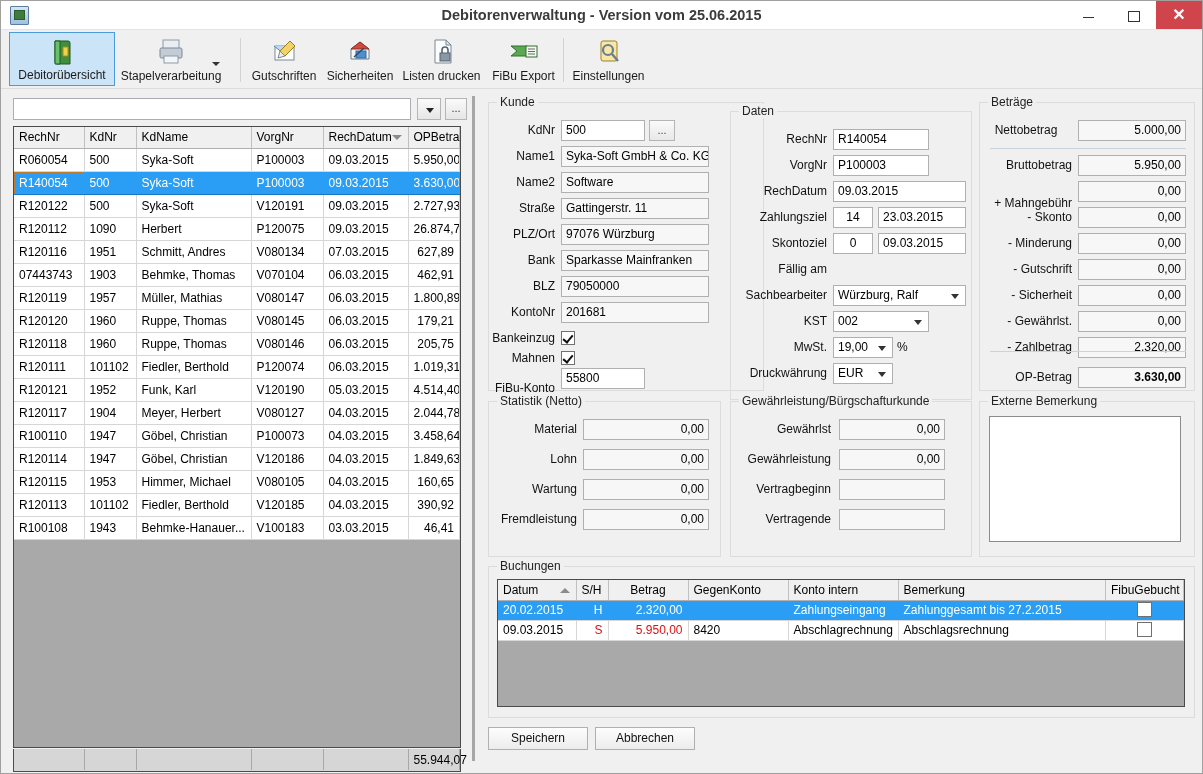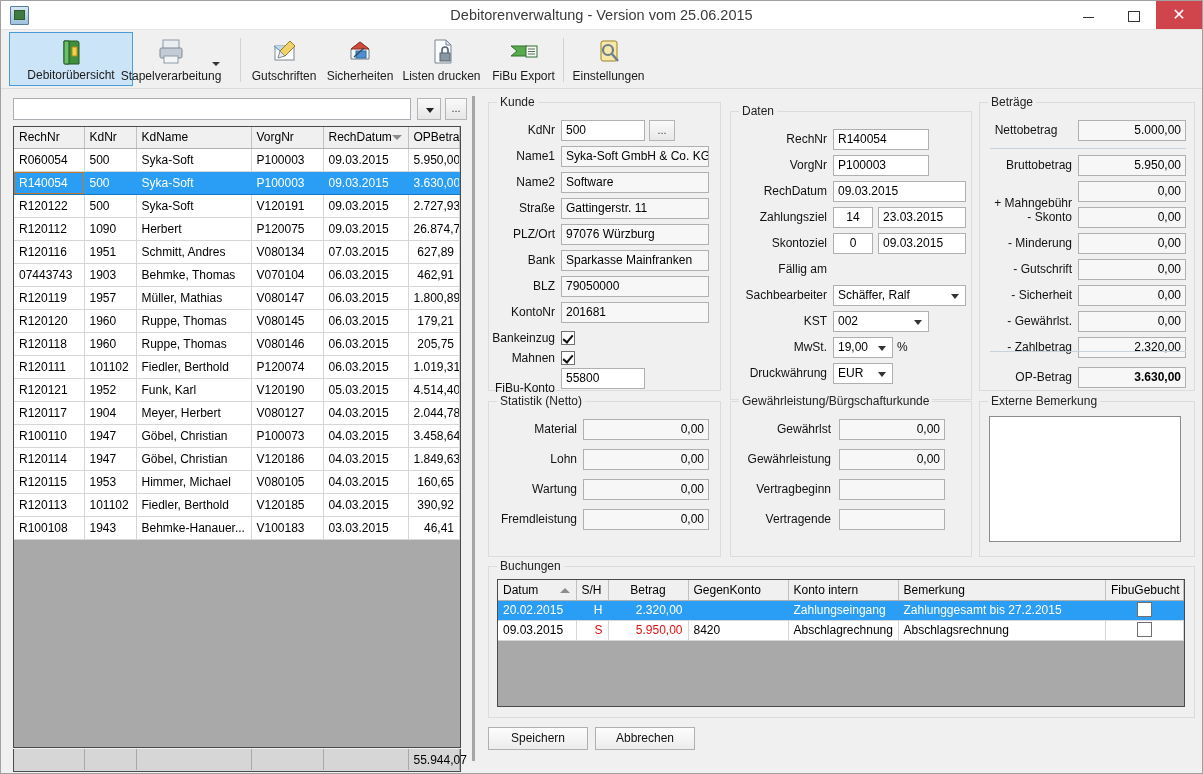--- a/index.html
+++ b/index.html
@@ -10,21 +10,21 @@
     font-size:12px;
     color:#000;
     overflow:hidden;
     -webkit-font-smoothing:antialiased;
   }
   #app{position:relative;width:1203px;height:774px;box-sizing:border-box;
        border:1px solid #a0a0a0;background:#f0f0f0;}
 
   
   .titlebar{position:absolute;left:0;top:0;width:1201px;height:28px;background:#ffffff;
-            border-bottom:1px solid #e4e4e4;}
+            border-bottom:1px solid #e4e4e4;font-weight:bold;}
   .title-icon{position:absolute;left:9px;top:5px;width:17px;height:17px;
               background:linear-gradient(#d8e6f2,#9fc1dd);border:1px solid #5b7ea0;border-radius:1px;}
   .title-icon:after{content:"";position:absolute;left:3px;top:3px;width:9px;height:8px;
                     background:#3f7a3f;border:1px solid #2e5c2e;}
   .title-text{position:absolute;left:0;top:0;width:1201px;height:28px;line-height:28px;
               text-align:center;font-size:14.5px;color:#3b3b3b;}
   .winbtn{position:absolute;top:0;height:28px;width:45px;cursor:default;}
   .winbtn span{display:block;width:100%;height:100%;position:relative;}
   .btn-min{right:91px;}
   .btn-min span:after{content:"";position:absolute;left:17px;top:16px;width:11px;height:1px;background:#333;}
@@ -134,21 +134,21 @@
       </div>
     <div class="winbtn btn-max">
         <span></span>
       </div>
     <div class="winbtn btn-close">
         <span>✕</span>
       </div>
   </div>
 
   <div class="toolbar">
-    <div class="tbtn active" style="left:8px;width:124px;">
+    <div class="tbtn active" style="left:8px;width:106px;">
       <span class="ico">
         <svg width="32" height="30" viewBox="0 0 32 30">
           <path d="M9 3h13a2 2 0 0 1 2 2v21H11a2 2 0 0 1-2-2z" fill="#3f8f3f" stroke="#1f5a1f"></path>
           <path d="M9 3h5v23H9z" fill="#6abf6a" stroke="#1f5a1f"></path>
           <path d="M17 9h5v9h-5z" fill="#f2d24a" stroke="#b08a12"></path>
         </svg>
       </span>
       <span class="lbl">Debitorübersicht</span>
     </div>
     <div class="tbtn" style="left:115px;width:110px;">
@@ -412,21 +412,21 @@
           <td class="num">55.944,07</td>
         </tr>
       </tbody>
         </table>
     </div>
 
   </div>
 
   <div class="splitter"></div>
 
-  <div class="gb" style="left:487px;top:101px;width:233px;height:289px;">
+  <div class="gb" style="left:487px;top:101px;width:276px;height:289px;">
     <span class="cap">Kunde</span>
     <span class="fld-lbl" style="left:6px;top:17px;width:60px;">KdNr</span>
     <span class="inp white" style="left:72px;top:17px;width:84px;">500</span>
     <span class="ellbtn" style="left:160px;top:17px;">...</span>
 
     <span class="fld-lbl" style="left:6px;top:43px;width:60px;">Name1</span>
     <span class="inp" style="left:72px;top:43px;width:148px;">Syka-Soft GmbH &amp; Co. KG</span>
 
     <span class="fld-lbl" style="left:6px;top:69px;width:60px;">Name2</span>
     <span class="inp" style="left:72px;top:69px;width:148px;">Software</span>
@@ -472,21 +472,21 @@
     <span class="inp white c" style="left:102px;top:95px;width:40px;">14</span>
     <span class="inp white" style="left:147px;top:95px;width:88px;">23.03.2015</span>
 
     <span class="fld-lbl" style="left:6px;top:121px;width:90px;">Skontoziel</span>
     <span class="inp white c" style="left:102px;top:121px;width:40px;">0</span>
     <span class="inp white" style="left:147px;top:121px;width:88px;">09.03.2015</span>
 
     <span class="fld-lbl" style="left:6px;top:147px;width:90px;">Fällig am</span>
 
     <span class="fld-lbl" style="left:-2px;top:173px;width:98px;">Sachbearbeiter</span>
-    <span class="sel-ctl" style="left:102px;top:173px;width:133px;">Schäffer, Ralf</span>
+    <span class="sel-ctl" style="left:102px;top:173px;width:133px;">Würzburg, Ralf</span>
 
     <span class="fld-lbl" style="left:10px;top:199px;width:86px;">KST</span>
     <span class="sel-ctl" style="left:102px;top:199px;width:96px;">002</span>
 
     <span class="fld-lbl" style="left:10px;top:225px;width:86px;">MwSt.</span>
     <span class="sel-ctl" style="left:102px;top:225px;width:60px;">19,00</span>
     <span class="fld-lbl" style="left:166px;top:225px;width:14px;text-align:left;">%</span>
 
     <span class="fld-lbl" style="left:-4px;top:251px;width:100px;">Druckwährung</span>
     <span class="sel-ctl" style="left:102px;top:251px;width:60px;">EUR</span>

